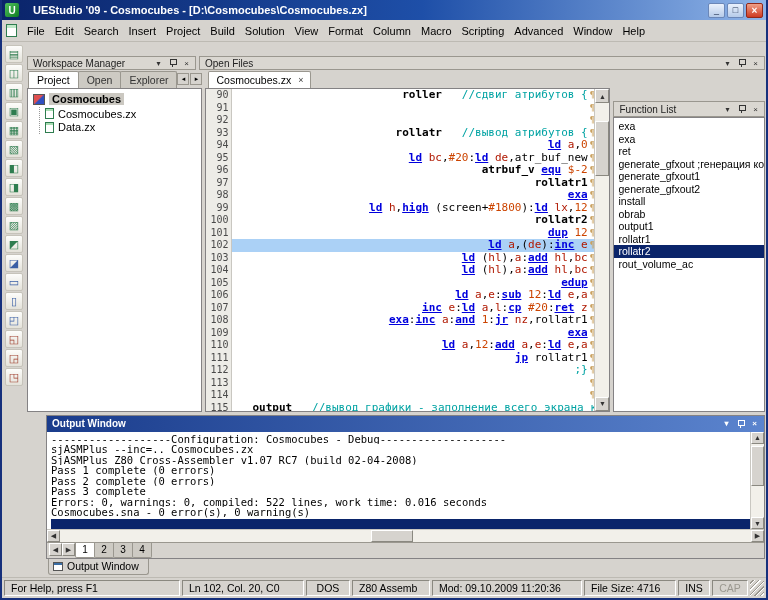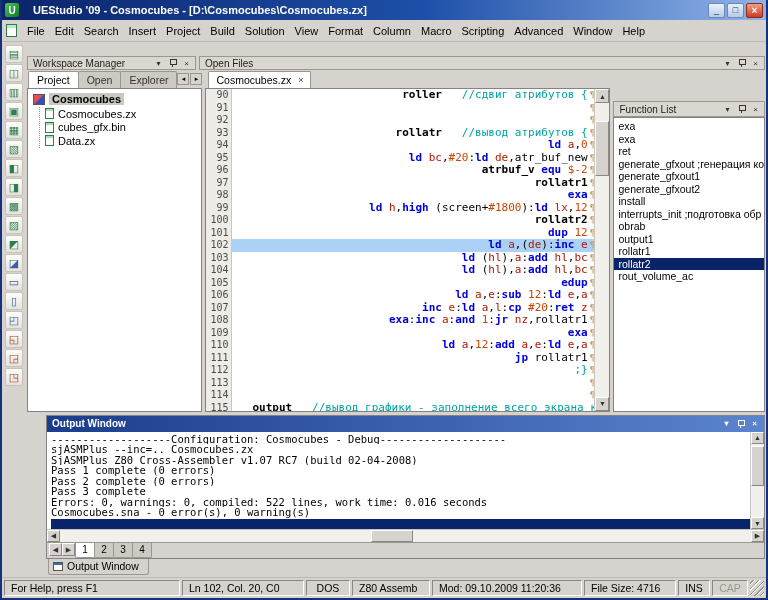--- a/index.html
+++ b/index.html
@@ -71,21 +71,21 @@
   .etab-row { flex:0 0 18px; display:flex; align-items:flex-end; padding-left:3px; }
   .etab { display:flex; align-items:center; gap:7px; padding:2px 7px; background:#fff; border:1px solid #9A978F;
           border-bottom:none; border-radius:2px 2px 0 0; font-size:10.5px; }
   .etab-close { font-size:9px; color:#444; }
   .editor-body { flex:1; display:flex; min-height:0; border:1px solid #848284; background:#fff; }
   .code { flex:1; overflow:hidden; font-family:"DejaVu Sans Mono", monospace; font-size:11px; min-width:0; }
   .cline { display:flex; height:12.5px; line-height:12.5px; white-space:pre; }
   .ln { flex:0 0 26px; background:#EDECE7; color:#4A4A4A; text-align:right; padding-right:3px; font-size:10px; border-right:1px solid #C9C7C1; }
   .ctext { flex:1; padding-left:20px; overflow:hidden;text-align:right; }
   .cline.hl .ctext { background:#ABD1F6; }
-  .tk-kw { color:#0000DD; font-weight:bold; }
+  .tk-kw { color:#0000DD; font-weight:bold;text-decoration:underline; }
   .tk-num { color:#CC4400; }
   .tk-reg { color:#B01800; }
   .tk-com { color:#00A3A3; }
   .tk-lbl { color:#000; font-weight:bold; }
   .eol { color:#C9A15F; font-size:8px; margin-left:2px; }
 
   .vscroll { flex:0 0 14px; display:flex; flex-direction:column; background:#F2F0EA; border-left:1px solid #C9C7C1; }
   .sbtn { width:14px; height:14px; display:flex; align-items:center; justify-content:center; font-size:7px; color:#333;
           background:#D6D3CE; border:1px solid; border-color:#FFF #8A8880 #8A8880 #FFF; }
   .vtrack { flex:1; position:relative; }
@@ -233,24 +233,20 @@
           </div>
           <div class="tree">
             <div class="tree-root">
               <span class="ws-icon"></span>
               <span class="tree-root-label">Cosmocubes</span>
             </div>
             <div class="tree-children" id="tree-children">
                 <div class="tree-item">
                   <span class="file-icon"></span>
                   <span>Cosmocubes.zx</span>
-                </div>
-                <div class="tree-item">
-                  <span class="file-icon"></span>
-                  <span>cubes_gfx.bin</span>
                 </div>
                 <div class="tree-item">
                   <span class="file-icon"></span>
                   <span>Data.zx</span>
                 </div>
               </div>
           </div>
         </div>
 
         <div class="editor-col">
@@ -311,21 +307,20 @@
             <span class="ph-btn">×</span>
           </div>
           <div class="fl-list" id="fl-items">
               <div class="fl-item">exa</div>
               <div class="fl-item">exa</div>
               <div class="fl-item">ret</div>
               <div class="fl-item">generate_gfxout ;генерация ко</div>
               <div class="fl-item">generate_gfxout1</div>
               <div class="fl-item">generate_gfxout2</div>
               <div class="fl-item">install</div>
-              <div class="fl-item">interrupts_init ;подготовка обр</div>
               <div class="fl-item">obrab</div>
               <div class="fl-item">output1</div>
               <div class="fl-item">rollatr1</div>
               <div class="fl-item sel">rollatr2</div>
               <div class="fl-item">rout_volume_ac</div>
             </div>
         </div>
       </div>
 
       <div class="output">

